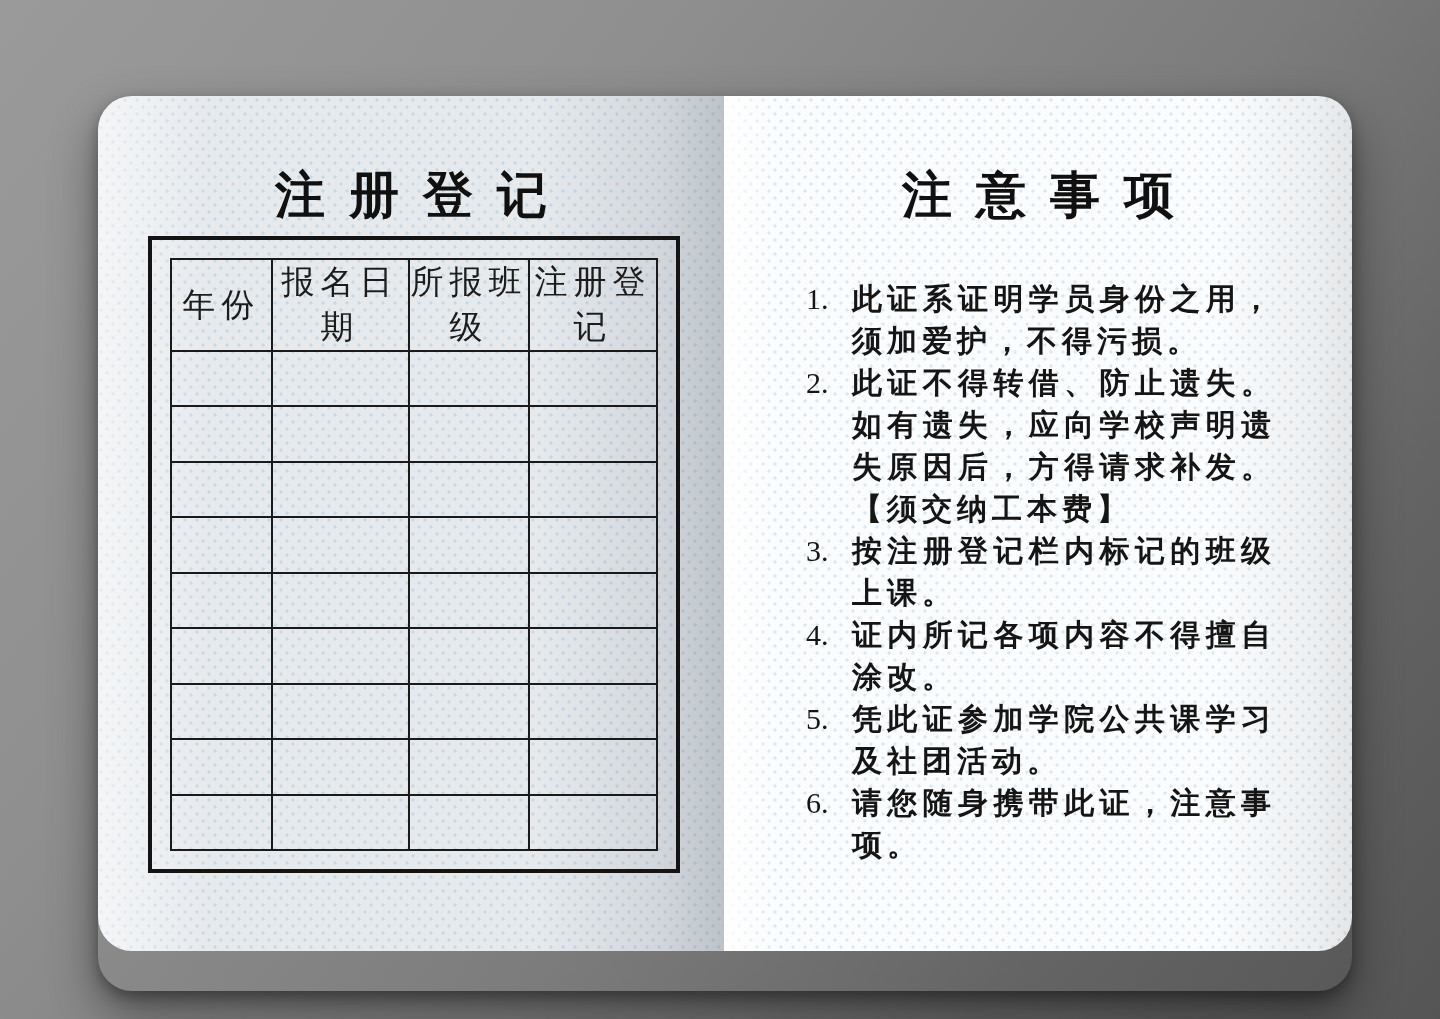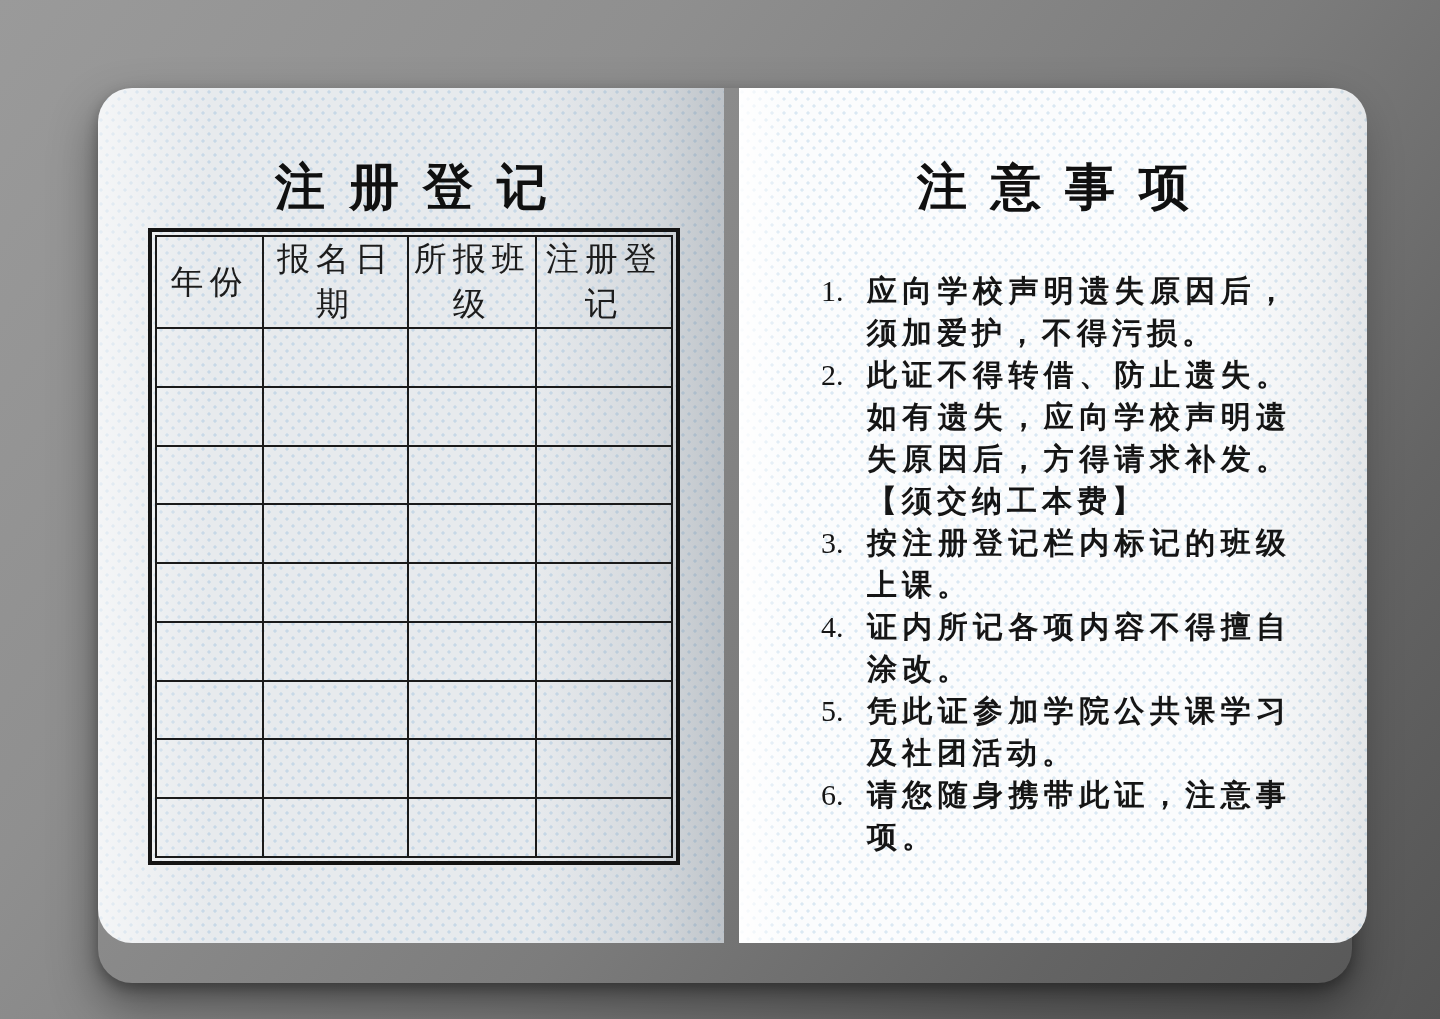--- a/index.html
+++ b/index.html
@@ -3,21 +3,21 @@
 <meta charset="utf-8">
 <style>
   html,body{margin:0;padding:0;}
   body{
     width:1440px;height:1019px;overflow:hidden;position:relative;
     background:linear-gradient(128deg,#9a9a9a 0%,#8f8f8f 30%,#7c7c7c 58%,#646464 80%,#555555 100%);
     font-family:"Liberation Serif","DejaVu Serif",serif;
     color:#161616;
   }
   .book{
-    position:absolute;left:98px;top:88px;width:1254px;height:895px;
+    position:absolute;left:98px;top:96px;width:1254px;height:895px;
     border-radius:34px;
     box-shadow:0 22px 48px rgba(0,0,0,.42),0 6px 14px rgba(0,0,0,.30);
   }
   .page{
     position:absolute;top:0;height:855px;
   }
   
   .page-left{
     left:0;width:626px;border-radius:34px 0 0 34px;
     background-image:
@@ -28,31 +28,30 @@
     background-color:#e7eaed;
   }
   .page-right{
     left:626px;width:628px;border-radius:0 34px 34px 0;
     background-image:
       linear-gradient(to right,rgba(255,255,255,.9) 0%,rgba(255,255,255,0) 8%,rgba(0,0,0,0) 78%,rgba(60,70,80,.07) 94%,rgba(60,70,80,.12) 100%),
       radial-gradient(circle at 3px 4px,rgba(150,190,222,.32) 1.3px,rgba(0,0,0,0) 2px),
       radial-gradient(circle at 9px 11px,rgba(150,190,222,.32) 1.3px,rgba(0,0,0,0) 2px);
     background-size:100% 100%,12px 14px,12px 14px;
     background-color:#fbfcfd;
-    margin-left:15px;
   }
   .page-title{
     position:absolute;top:74px;left:0;width:100%;
     text-align:center;font-size:50px;font-weight:800;
     letter-spacing:24px;text-indent:24px;line-height:1;
     color:#101010;
   }
   .table-frame{
     position:absolute;left:50px;top:140px;width:532px;height:637px;
-    border:4px solid #141414;padding:3px;box-sizing:border-box;
+    border:4px solid #141414;padding:18px;box-sizing:border-box;
   }
   table.reg{
     width:100%;height:100%;border-collapse:collapse;table-layout:fixed;
   }
   table.reg th,table.reg td{
     border:2px solid #1a1a1a;padding:0;
   }
   table.reg th{
     height:62px;font-size:33px;font-weight:500;letter-spacing:6px;
     text-align:center;vertical-align:middle;color:#1c1c1c;
@@ -155,21 +154,21 @@
           </tbody>
       </table>
     </div>
   </div>
 
   <div class="page page-right">
     <div class="page-title">注意事项</div>
     <div class="notes">
         <div class="note">
           <span class="note-num">1.</span>
-          <div class="note-text">应向学校声明遗失原因后，须加爱护，不得污损。</div>
+          <div class="note-text">此证系证明学员身份之用，须加爱护，不得污损。</div>
         </div>
         <div class="note">
           <span class="note-num">2.</span>
           <div class="note-text">此证不得转借、防止遗失。如有遗失，应向学校声明遗失原因后，方得请求补发。【须交纳工本费】</div>
         </div>
         <div class="note">
           <span class="note-num">3.</span>
           <div class="note-text">按注册登记栏内标记的班级上课。</div>
         </div>
         <div class="note">

